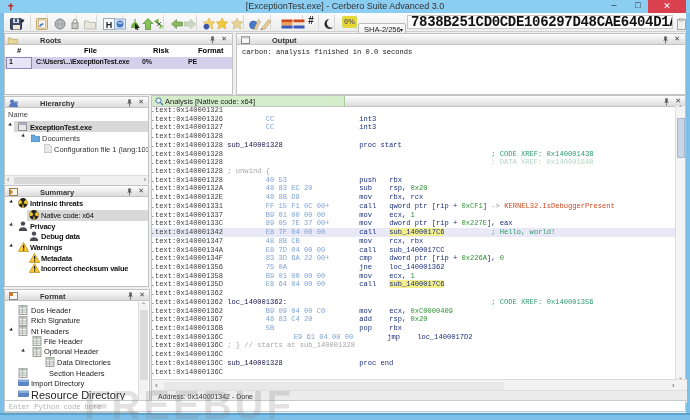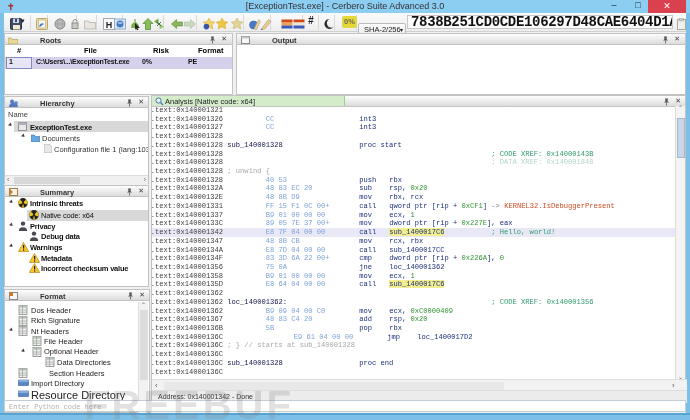--- a/index.html
+++ b/index.html
@@ -167,20 +167,21 @@
             <rect x="0.5" y="0.5" width="8" height="7" fill="#f8f8f8" stroke="#888"></rect>
             <rect x="0.5" y="0.5" width="8" height="2" fill="#c8c8c8"></rect>
           </svg>
           <span class="t">Output</span>
           <span class="pbtn2" style="right:16px;"><svg width="7" height="8" viewBox="0 0 7 8">
               <path d="M2 0.5 H5 L4.5 3 L6 4.5 H1 L2.5 3 Z" fill="#555"></path>
               <line x1="3.5" y1="4.5" x2="3.5" y2="7.5" stroke="#555" stroke-width="0.8"></line>
             </svg></span>
           <span class="pbtn" style="right:5px;">✕</span>
         </div>
+        <div class="mono" style="position:absolute;left:5px;top:14px;font-size:7.1px;color:#222;">carbon: analysis finished in 0.0 seconds</div>
       </div>
       <div class="panel" style="left:0;top:83px;width:145px;height:88px;">
         <div class="phead">
           <svg style="position:absolute;left:4px;top:2px" width="9" height="8">
             <circle cx="3" cy="2.5" r="2" fill="#5878c0"></circle>
             <circle cx="7" cy="4" r="2" fill="#7898d0"></circle>
             <path d="M0 8 a3 3 0 0 1 9 0 Z" fill="#5878c0"></path>
           </svg>
           <span class="t">Hierarchy</span>
           <span class="pbtn2" style="right:15px;"><svg width="7" height="8" viewBox="0 0 7 8">

